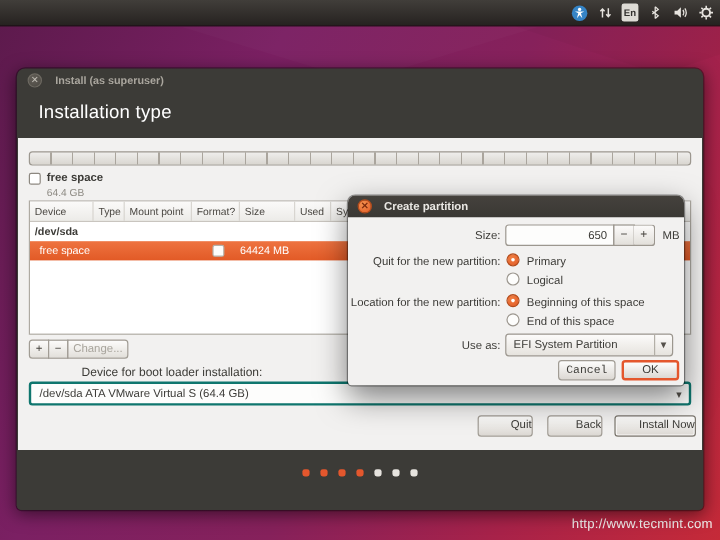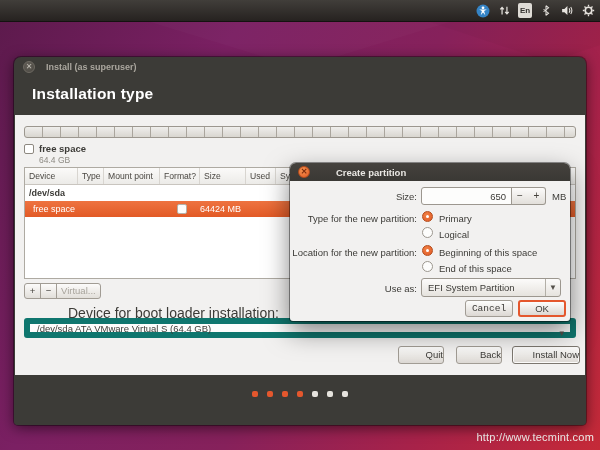--- a/index.html
+++ b/index.html
@@ -24,21 +24,21 @@
 
   
   .win { position:absolute; left:14px; top:57px; width:572px; height:368px;
     background:#3c3b37; border-radius:7px 7px 4px 4px;
     box-shadow:0 3px 14px rgba(0,0,0,0.55), 0 0 0 1px rgba(0,0,0,0.35); z-index:10; }
   .win-titlebar { position:absolute; left:0; top:0; width:100%; height:19px; display:flex; align-items:center; }
   .win-close { width:12px; height:12px; border-radius:50%; margin-left:9px;
     background:radial-gradient(circle at 40% 35%, #625e57, #4a4741); border:1px solid #6e6a62;
     color:#c2beb6; font-size:8px; line-height:10px; text-align:center; }
   .win-title { margin-left:11px; font-size:9px; font-weight:bold; color:#aaa69e; }
-  .win-heading { position:absolute; left:18px; top:28px; font-size:15.5px; color:#ffffff; font-weight:bold; letter-spacing:.2px;}
+  .win-heading { position:absolute; left:18px; top:28px; font-size:15.5px; color:#ffffff; font-weight:normal; letter-spacing:.2px;}
 
   .content { position:absolute; left:1px; right:1px; top:58px; height:260px; background:#f2f1f0; }
 
   
   .pbar { position:absolute; left:9px; top:11px; width:552px; height:12px; border:1px solid #9c978f; border-radius:3px;
     background:
       repeating-linear-gradient(90deg, rgba(0,0,0,0) 0 17px, #aaa59d 17px 18px),
       linear-gradient(#efeeec,#d9d6d0);}
   
   .legend-swatch { position:absolute; left:9px; top:29px; width:10px; height:10px; background:#fff; border:1px solid #8d8880; border-radius:2px;}
@@ -57,22 +57,22 @@
   .fmt-check { position:absolute; left:152px; top:3px; width:10px; height:10px; background:#fdfdfc; border:1px solid #b5b1a9; border-radius:2px; }
 
   
   .ptools { position:absolute; left:9px; top:168px; display:flex; }
   .sbtn { height:16px; min-width:17px; font-size:9.5px; color:#44413c; text-align:center; line-height:14px;
     background:linear-gradient(#fcfbfa,#e2dfda); border:1px solid #a19c94; margin-right:-1px; padding:0 4px;}
   .sbtn:first-child { border-radius:3px 0 0 3px; }
   .sbtn.last { border-radius:0 3px 3px 0; }
   .sbtn.disabled { color:#a8a49c; }
 
-  .boot-label { position:absolute; left:9px; top:190px; font-size:14px; color:#3c3b37;padding-left:44px; }
-  .boot-combo { position:absolute; left:9px; top:203px; width:552px; height:20px; background:#fdfdfc; border:6px solid #0f766e;
+  .boot-label { position:absolute; left:9px; top:190px; font-size:10px; color:#3c3b37;padding-left:44px; }
+  .boot-combo { position:absolute; left:9px; top:203px; width:552px; height:20px; background:#fdfdfc; border:2px solid #0f766e;
     border-radius:3px; font-size:9.5px; display:flex; align-items:center; padding-left:7px; color:#3c3b37;}
   .boot-combo .arrow { position:absolute; right:6px; top:4px; font-size:9px; color:#55514b; }
 
   
   .btn { position:absolute; height:18px; background:linear-gradient(#fdfdfc,#dcd8d3); border:1px solid #a19c94; border-radius:3px;
     font-size:9.5px; color:#3c3b37; text-align:right; line-height:16px; }
   .btn-quit { left:383px; top:231px; width:46px; }
   .btn-back { left:441px; top:231px; width:46px; }
   .btn-install { left:497px; top:231px; width:68px; border-color:#7c776f; box-shadow:inset 0 0 0 1px #fbfaf9; }
 
@@ -83,21 +83,21 @@
   .dot.on { background:#e4572d; }
 
   
   .dlg { position:absolute; left:290px; top:163px; width:280px; height:158px; background:#f2f1f0;
     border-radius:6px 6px 3px 3px; box-shadow:0 10px 26px rgba(0,0,0,0.5), 0 0 0 1px rgba(0,0,0,0.4); z-index:30; }
   .dlg-titlebar { position:absolute; left:0; top:0; width:100%; height:18px; background:linear-gradient(#45423d,#3a3834);
     border-radius:6px 6px 0 0; display:flex; align-items:center; }
   .dlg-close { width:12px; height:12px; border-radius:50%; margin-left:8px;
     background:radial-gradient(circle at 38% 32%, #f4934f, #e25a26); border:1px solid #b34c1c;
     color:#7e2c0e; font-size:8px; font-weight:bold; line-height:10px; text-align:center;}
-  .dlg-title { margin-left:26px; font-size:9.5px; font-weight:bold; color:#e9e7e3; }
+  .dlg-title { margin-left:10px; font-size:9.5px; font-weight:bold; color:#e9e7e3; }
 
   .dl { position:absolute; left:0; width:127px; text-align:right; font-size:9.5px; color:#3c3b37; }
   .d-input { position:absolute; left:131px; top:24px; width:91px; height:18px; background:#fdfdfc; border:1px solid #9c978f;
     border-radius:3px 0 0 3px; font-size:9.5px; text-align:right; padding-right:5px; color:#3c3b37; font-family:"Liberation Sans",sans-serif;}
   .spin { position:absolute; top:24px; width:18px; height:18px; background:linear-gradient(#fcfbfa,#e2dfda);
     border:1px solid #9c978f; font-size:10px; text-align:center; line-height:16px; color:#44413c;}
   .spin-minus { left:221px; }
   .spin-plus  { left:238px; border-left:none; border-radius:0 3px 3px 0; }
   .d-unit { position:absolute; left:262px; top:28px; font-size:9.5px; color:#3c3b37; }
 
@@ -201,21 +201,21 @@
           </div>
         <div class="tcell">64424 MB</div>
         <div class="tcell"></div>
           <div class="tcell"></div>
       </div>
     </div>
 
     <div class="ptools">
       <div class="sbtn">+</div>
       <div class="sbtn">−</div>
-      <div class="sbtn last disabled">Virtual...</div>
+      <div class="sbtn last disabled">Change...</div>
     </div>
 
     <div class="boot-label">Device for boot loader installation:</div>
     <div class="boot-combo">
       <span>/dev/sda ATA VMware Virtual S (64.4 GB)</span>
       <span class="arrow">▾</span>
     </div>
 
     <div class="btn btn-quit">Quit</div>
     <div class="btn btn-back">Back</div>
@@ -238,21 +238,21 @@
     <div class="dlg-close">✕</div>
     <div class="dlg-title">Create partition</div>
   </div>
 
   <div class="dl" style="top:28px">Size:</div>
   <input class="d-input" value="650" style="">
   <div class="spin spin-minus">−</div>
   <div class="spin spin-plus">+</div>
   <div class="d-unit">MB</div>
 
-  <div class="dl" style="top:50px">Type for the new partition:</div>
+  <div class="dl" style="top:50px">Quit for the new partition:</div>
   <div class="radio on" style="top:48px"></div>
   <div class="opt" style="top:50px">Primary</div>
   <div class="radio" style="top:64px"></div>
   <div class="opt" style="top:66px">Logical</div>
 
   <div class="dl" style="top:84px">Location for the new partition:</div>
   <div class="radio on" style="top:82px"></div>
   <div class="opt" style="top:84px">Beginning of this space</div>
   <div class="radio" style="top:98px"></div>
   <div class="opt" style="top:100px">End of this space</div>

